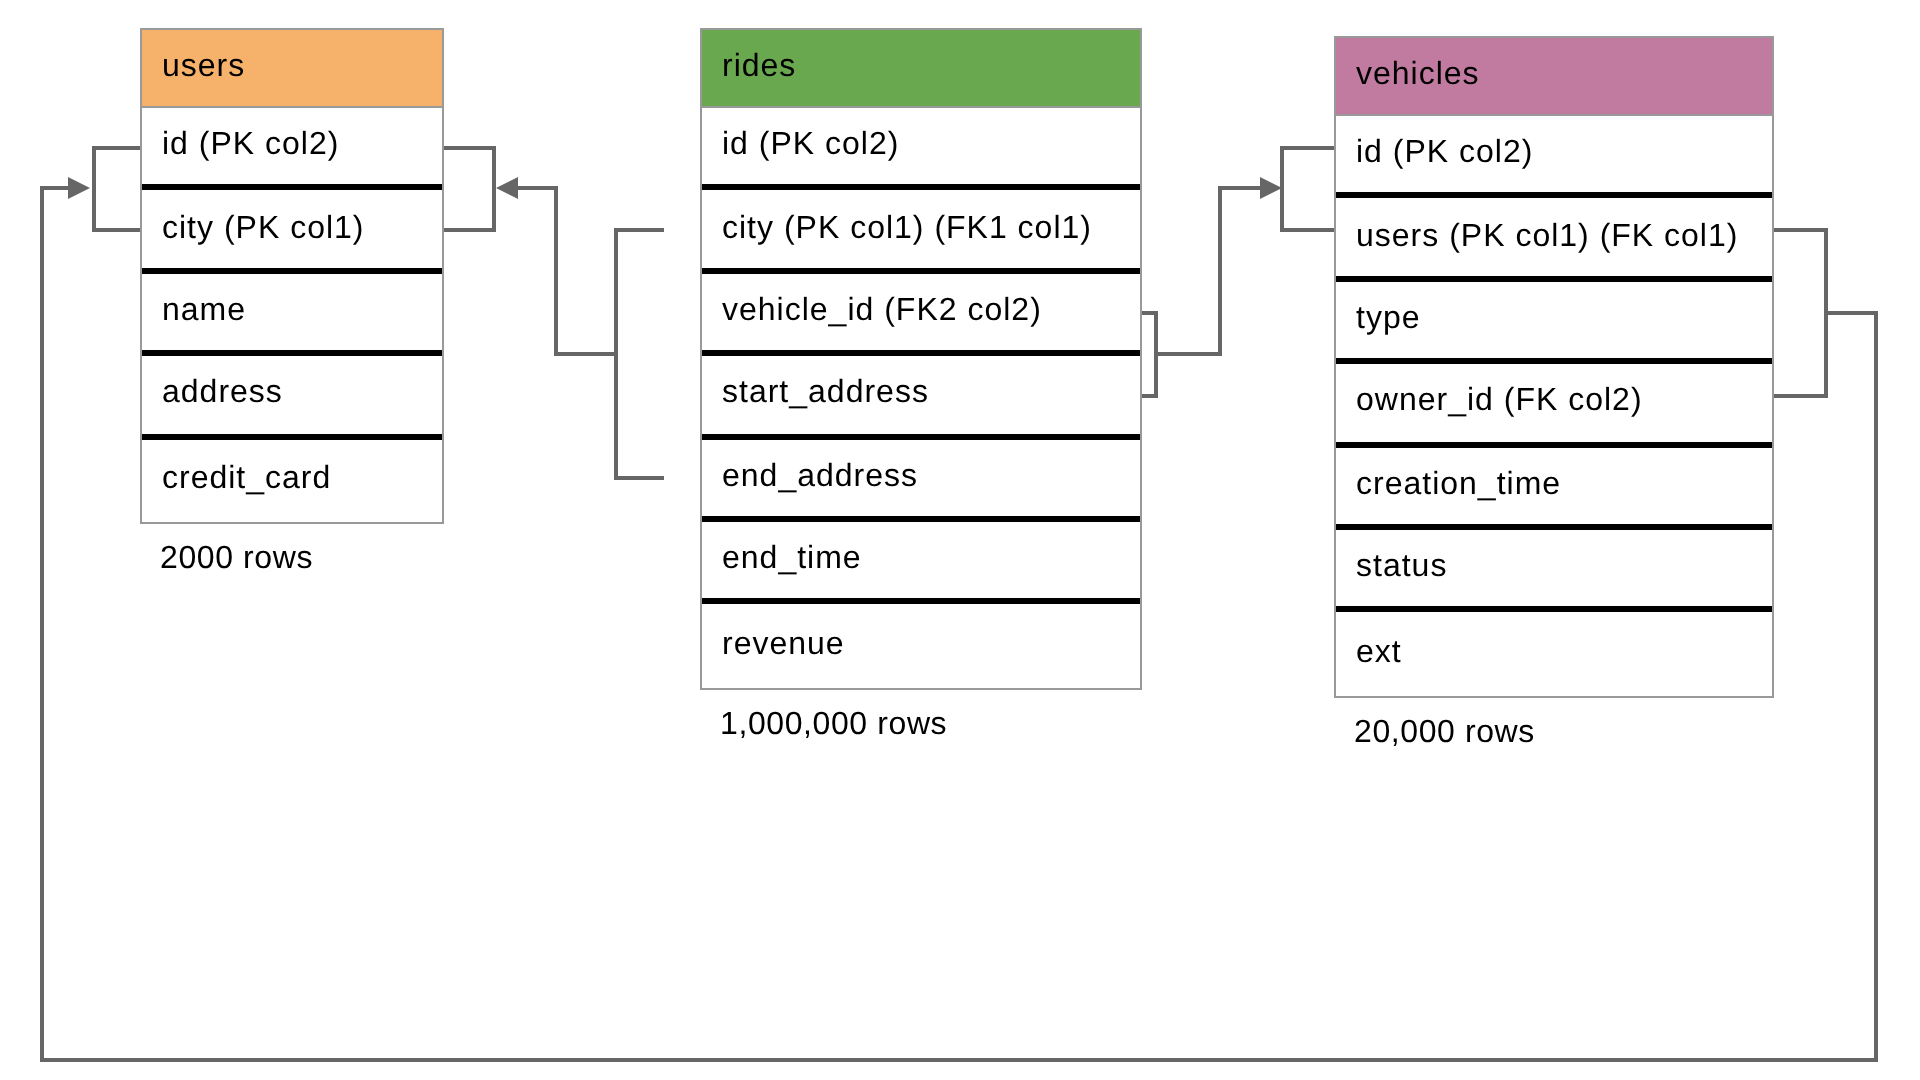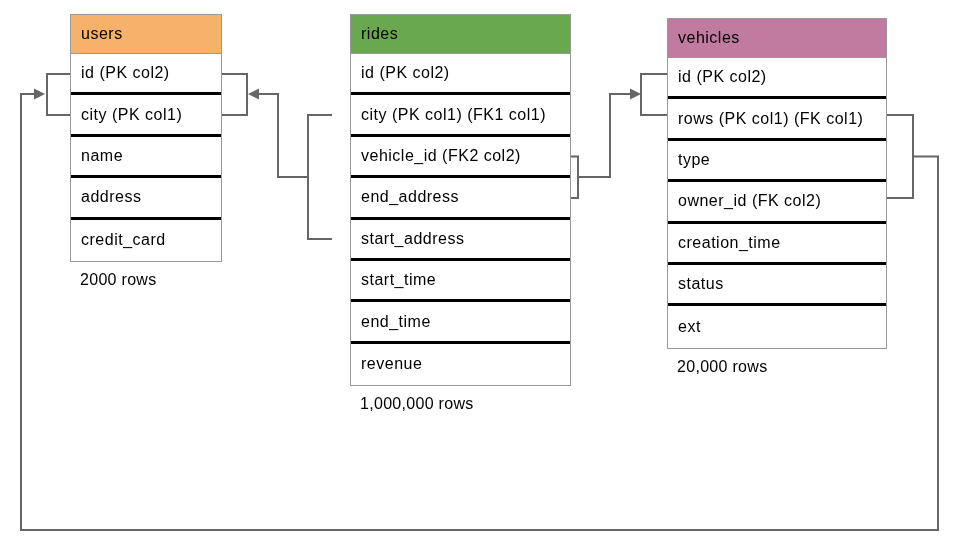--- a/index.html
+++ b/index.html
@@ -99,36 +99,35 @@
     <div class="row-count">2000 rows</div>
   </div>
 
   <div class="db-table t-rides">
     <div class="tbl">
       <div class="db-header" style="background-color: rgb(106, 168, 79);">rides</div>
       <div>
           <div class="db-row">id (PK col2)</div>
           <div class="db-row">city (PK col1) (FK1 col1)</div>
           <div class="db-row">vehicle_id (FK2 col2)</div>
+          <div class="db-row">start_address</div>
           <div class="db-row">end_address</div>
-          <div class="db-row">start_address</div>
-          <div class="db-row">start_time</div>
           <div class="db-row">end_time</div>
           <div class="db-row">revenue</div>
         </div>
     </div>
     <div class="row-count">1,000,000 rows</div>
   </div>
 
   <div class="db-table t-vehicles">
     <div class="tbl">
       <div class="db-header" style="background-color: rgb(194, 123, 160);">vehicles</div>
       <div>
           <div class="db-row">id (PK col2)</div>
-          <div class="db-row">rows (PK col1) (FK col1)</div>
+          <div class="db-row">users (PK col1) (FK col1)</div>
           <div class="db-row">type</div>
           <div class="db-row">owner_id (FK col2)</div>
           <div class="db-row">creation_time</div>
           <div class="db-row">status</div>
           <div class="db-row">ext</div>
         </div>
     </div>
     <div class="row-count">20,000 rows</div>
   </div>
 

